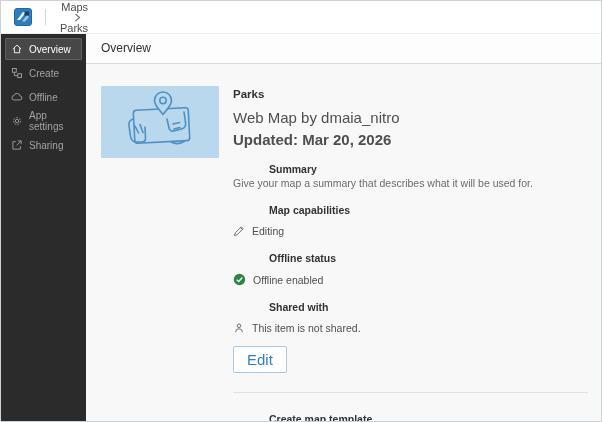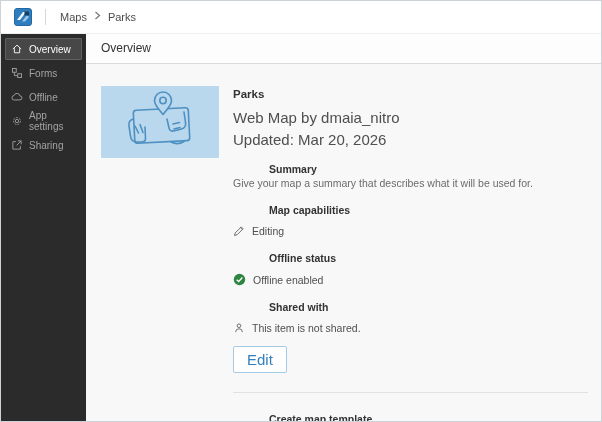--- a/index.html
+++ b/index.html
@@ -9,21 +9,21 @@
     font-family:"Liberation Sans",sans-serif;
     background:#f8f8f8;box-sizing:content-box;
   }
   
   .app-header{
     position:absolute;top:0;left:0;right:0;height:32px;background:#fff;
     display:flex;align-items:center;border-bottom:1px solid #eceff0;z-index:3;
   }
   .logo-wrap{width:18px;height:18px;margin-left:13px;display:flex;}
   .hdr-divider{width:1px;height:16px;background:#d6d6d6;margin-left:13px;}
-  .breadcrumb{display:flex;align-items:flex-start;margin-left:14px;font-size:11px;color:#4c4c4c;}
+  .breadcrumb{display:flex;align-items:flex-end;margin-left:14px;font-size:11px;color:#4c4c4c;flex-direction:column;}
   .crumb{cursor:pointer;}
   .crumb-sep{margin:0 7px;display:flex;align-items:center;}
   
   .sidebar{
     position:absolute;top:32px;left:0;bottom:0;width:85px;background:#2b2b2b;
     padding-top:3px;box-sizing:border-box;z-index:2;
   }
   .side-item{
     display:flex;align-items:center;height:20px;margin:2px 4px;padding:0 5px;
     color:#a3a3a3;font-size:10px;cursor:pointer;border:1px solid transparent;border-radius:1px;
@@ -95,21 +95,21 @@
     </div>
 
     <div class="side-item">
       <span class="ic">
         <svg width="12" height="12" viewBox="0 0 16 16">
             <rect x="2" y="2" width="5" height="5"></rect>
             <rect x="9" y="9" width="5" height="5"></rect>
             <path d="M4.5 7 V11.5 H9"></path>
           </svg>
       </span>
-      <span>Forms</span>
+      <span>Create</span>
     </div>
 
 
     <div class="side-item">
       <span class="ic">
         <svg width="12" height="12" viewBox="0 0 16 16">
             <path d="M4.5 12 a3 3 0 0 1 -.4-6 a4 4 0 0 1 7.8 .6 a2.6 2.6 0 0 1 .1 5.2 z"></path>
           </svg>
       </span>
       <span>Offline</span>
@@ -160,21 +160,21 @@
             <path d="M72 38 l6.5-1.5 M73 43 l6-1.5"></path>
             <path d="M70 56 c4 2 9 2 13-.5"></path>
           </g>
         </svg>
       </div>
 
       <div class="info-col">
 
         <div class="item-title">Parks</div>
         <div class="meta">Web Map by dmaia_nitro</div>
-        <div class="meta" style="margin-top:5px;">Updated: Mar 20, 2026</div>
+        <div class="meta" style="margin-top:5px;font-weight:bold;">Updated: Mar 20, 2026</div>
 
         <div class="sec-h">Summary</div>
         <div class="sec-sub">Give your map a summary that describes what it will be used for.</div>
 
         <div class="sec-h">Map capabilities</div>
         <div class="icon-row">
           <span class="ic">
             <svg width="12" height="12" viewBox="0 0 16 16">
                 <path d="M2 14 l1-3.5 L11 2.5 l2.5 2.5 L5.5 13 Z M10 3.5 l2.5 2.5" stroke="#555" fill="none" stroke-width="1.1"></path>
               </svg>

